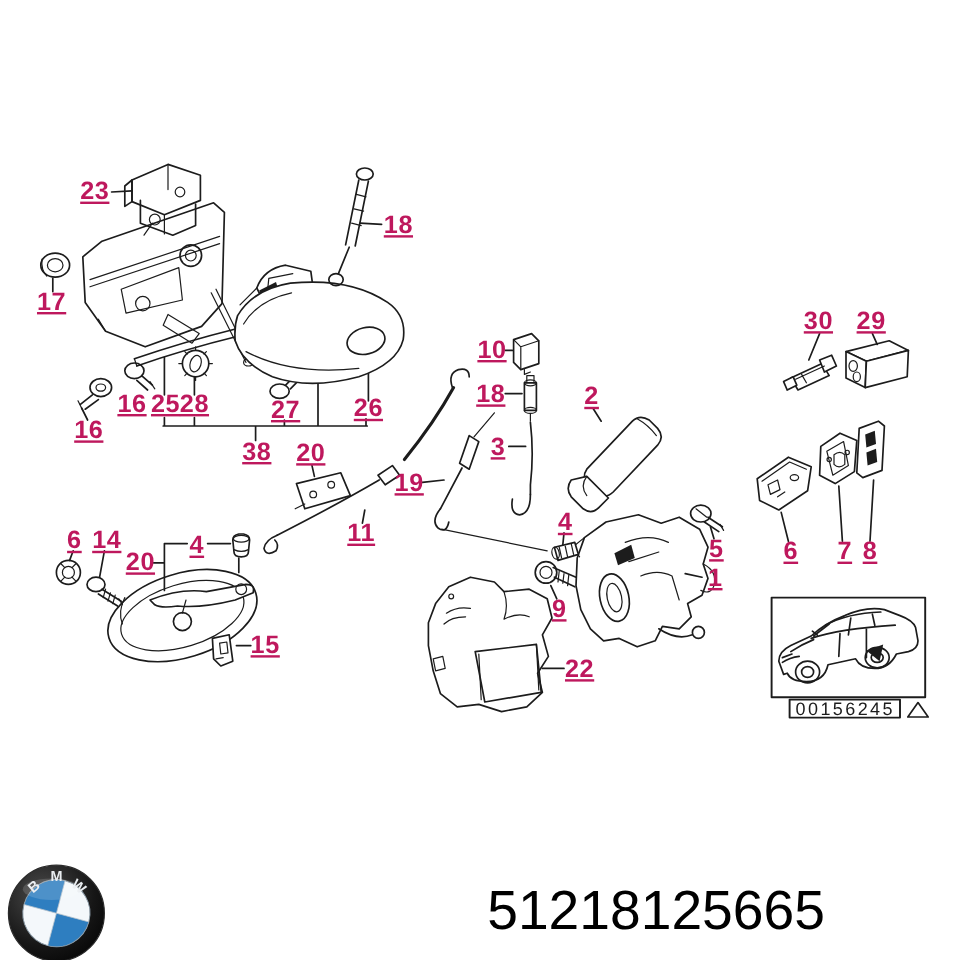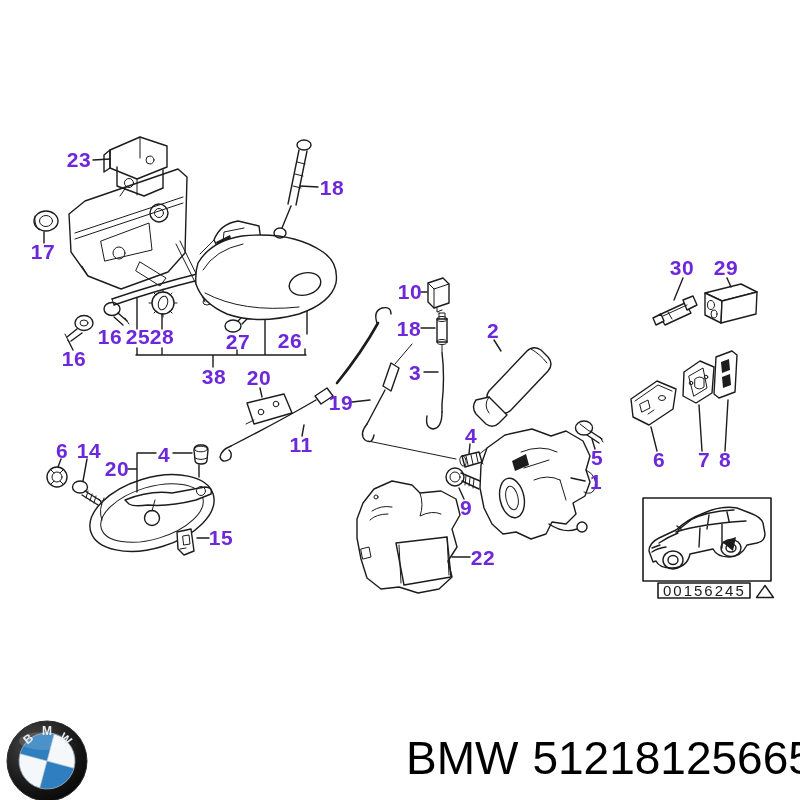--- a/index.html
+++ b/index.html
@@ -8,21 +8,21 @@
   .art{position:absolute;left:0;top:0;}
   .art path,.art circle,.art ellipse,.art line,.art rect{
     fill:none;stroke:#1c1c1c;stroke-width:1.4;stroke-linecap:round;stroke-linejoin:round;}
   .art .fw{fill:#ffffff;}
   .art .fd{fill:#1c1c1c;stroke:none;}
   .art .thin{stroke-width:1;}
   .art .thick{stroke-width:2.6;}
   .art .box{stroke-width:1.6;}
   .art text{stroke:none;fill:#1c1c1c;}
   .callout{position:absolute;transform:translate(-50%,-50%);font-weight:700;font-size:21px;
-           color:#6d28d9;white-space:nowrap;letter-spacing:0.5px;}
+           color:#be185d;white-space:nowrap;letter-spacing:0.5px;text-decoration:underline;}
   .thumb-code{font-size:15px;letter-spacing:2px;font-family:"Liberation Sans",sans-serif;}
   .brand-row{position:absolute;left:406px;top:735px;display:flex;gap:14px;
              font-size:46px;font-weight:400;color:#000;line-height:1;}
   .logo{position:absolute;left:5px;top:719px;width:84px;height:84px;}
 </style>
 </head>
 <body>
 
 <div class="stage">
 
@@ -329,21 +329,21 @@
 
   <div>
     <div class="callout" style="left:79px;top:160px">23</div>
     <div class="callout" style="left:43px;top:252px">17</div>
     <div class="callout" style="left:332px;top:188px">18</div>
     <div class="callout" style="left:74px;top:359px">16</div>
     <div class="callout" style="left:110px;top:337px">16</div>
     <div class="callout" style="left:138px;top:337px">25</div>
     <div class="callout" style="left:162px;top:337px">28</div>
     <div class="callout" style="left:238px;top:342px">27</div>
-    <div class="callout" style="left:290px;top:341px">26</div>
+    <div class="callout" style="left:307px;top:341px">26</div>
     <div class="callout" style="left:214px;top:377px">38</div>
     <div class="callout" style="left:259px;top:378px">20</div>
     <div class="callout" style="left:410px;top:292px">10</div>
     <div class="callout" style="left:409px;top:329px">18</div>
     <div class="callout" style="left:493px;top:331px">2</div>
     <div class="callout" style="left:415px;top:373px">3</div>
     <div class="callout" style="left:341px;top:403px">19</div>
     <div class="callout" style="left:301px;top:445px">11</div>
     <div class="callout" style="left:682px;top:268px">30</div>
     <div class="callout" style="left:726px;top:268px">29</div>
@@ -380,17 +380,16 @@
     </g>
     <g font-family="Liberation Sans, sans-serif" font-size="12" font-weight="bold" fill="#e9edf0" text-anchor="middle">
       <text x="42" y="17" transform="rotate(-40 42 42)">B</text>
       <text x="42" y="15.5">M</text>
       <text x="42" y="17" transform="rotate(40 42 42)">W</text>
     </g>
     <ellipse cx="38" cy="22" rx="24" ry="9" fill="#ffffff" opacity="0.15"></ellipse>
   </svg>
 
   <div class="brand-row">
-    <span>BMW</span>
     <span>51218125665</span>
   </div>
 
 </div>
 
 </body></html>

